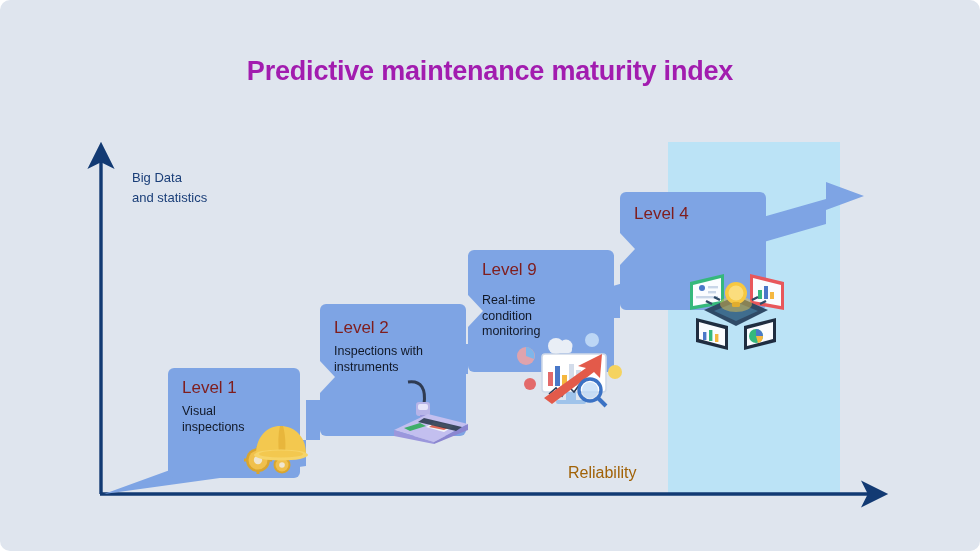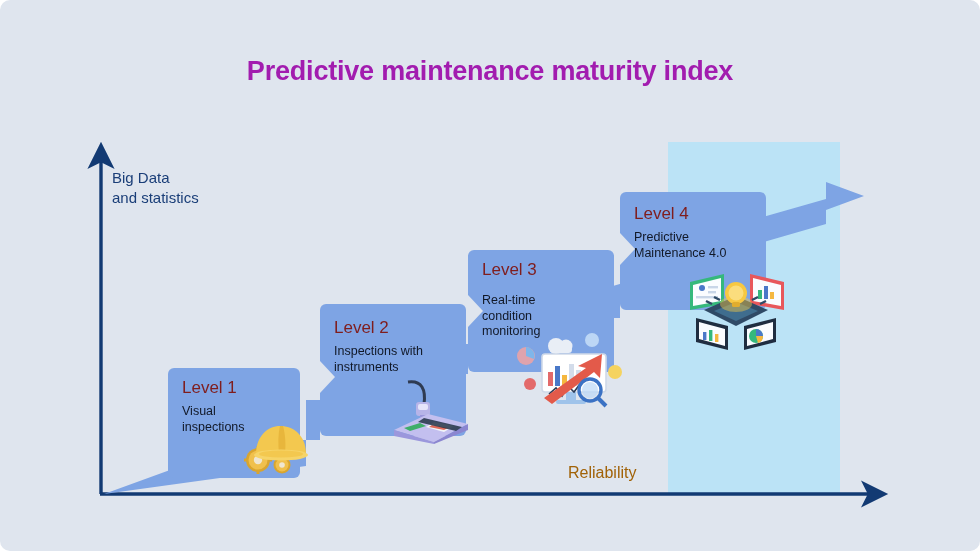--- a/index.html
+++ b/index.html
@@ -40,22 +40,22 @@
     font-size:16.5px;
     line-height:21px;
     color:#111827;
   }
 
   
   #axes { position:absolute; left:0; top:0; width:980px; height:551px; }
 
   #y-axis-label {
     position:absolute;
-    left:112px; top:168px;
-    font-size:15px;
+    left:132px; top:168px;
+    font-size:13px;
     line-height:20px;
     color:#1a3e78;
     white-space:pre-line;
   }
   #x-axis-label {
     position:absolute;
     left:568px; top:464px;
     font-size:16px;
     color:#a16207;
   }
@@ -227,21 +227,21 @@
       <path d="M50,47 L66,50 L62,52 L47,49 Z" fill="#e06b5a"></path>
 
       <path d="M22,50 L38,45 L44,48 L28,53 Z" fill="#3fae6a"></path>
 
       <path d="M42,40 L80,49 L74,53 L36,44 Z" fill="#233246" opacity="0.85"></path>
     </svg>
   </div>
 
   <div class="card" id="card3">
     <div class="notch"></div>
-    <div class="lvl">Level 3</div>
+    <div class="lvl">Level 9</div>
     <div class="desc">Real-time
 condition
 monitoring</div>
   </div>
 
   <div class="icon-wrap" id="icon3">
     <svg width="108" height="82" viewBox="0 0 108 82">
 
       <circle cx="10" cy="30" r="9" fill="#f0a3a3" opacity="0.85"></circle>
       <path d="M10,30 L10,21 A9,9 0 0,1 18,33 Z" fill="#7fb6ea"></path>
@@ -271,22 +271,20 @@
 
       <circle cx="74" cy="64" r="11" fill="none" stroke="#3b72c4" stroke-width="3.4"></circle>
       <circle cx="74" cy="64" r="8" fill="#bcd9f7" opacity="0.7"></circle>
       <line x1="82" y1="72" x2="90" y2="80" stroke="#3b72c4" stroke-width="4"></line>
     </svg>
   </div>
 
   <div class="card" id="card4">
     <div class="notch"></div>
     <div class="lvl">Level 4</div>
-    <div class="desc">Predictive
-Maintenance 4.0</div>
   </div>
 
   <div class="icon-wrap" id="icon4">
     <svg width="104" height="92" viewBox="0 0 104 92">
 
       <path d="M6,22 L40,14 L40,44 L6,50 Z" fill="#35b87c"></path>
       <path d="M9,25 L37,18 L37,41 L9,46 Z" fill="#fafcff"></path>
       <circle cx="18" cy="28" r="3" fill="#4a78c8"></circle>
       <rect x="24" y="26" width="10" height="2.4" fill="#c9d6e8"></rect>
       <rect x="24" y="31" width="8" height="2.4" fill="#c9d6e8"></rect>

